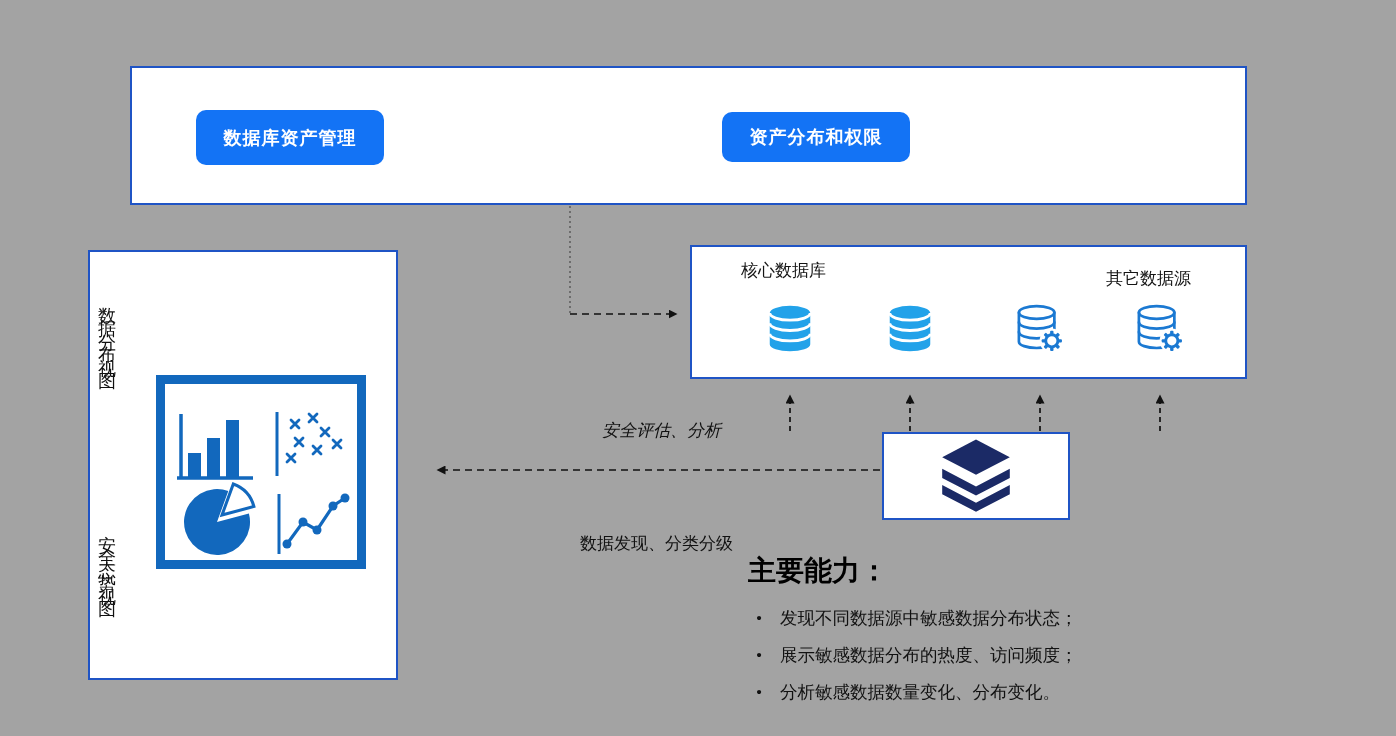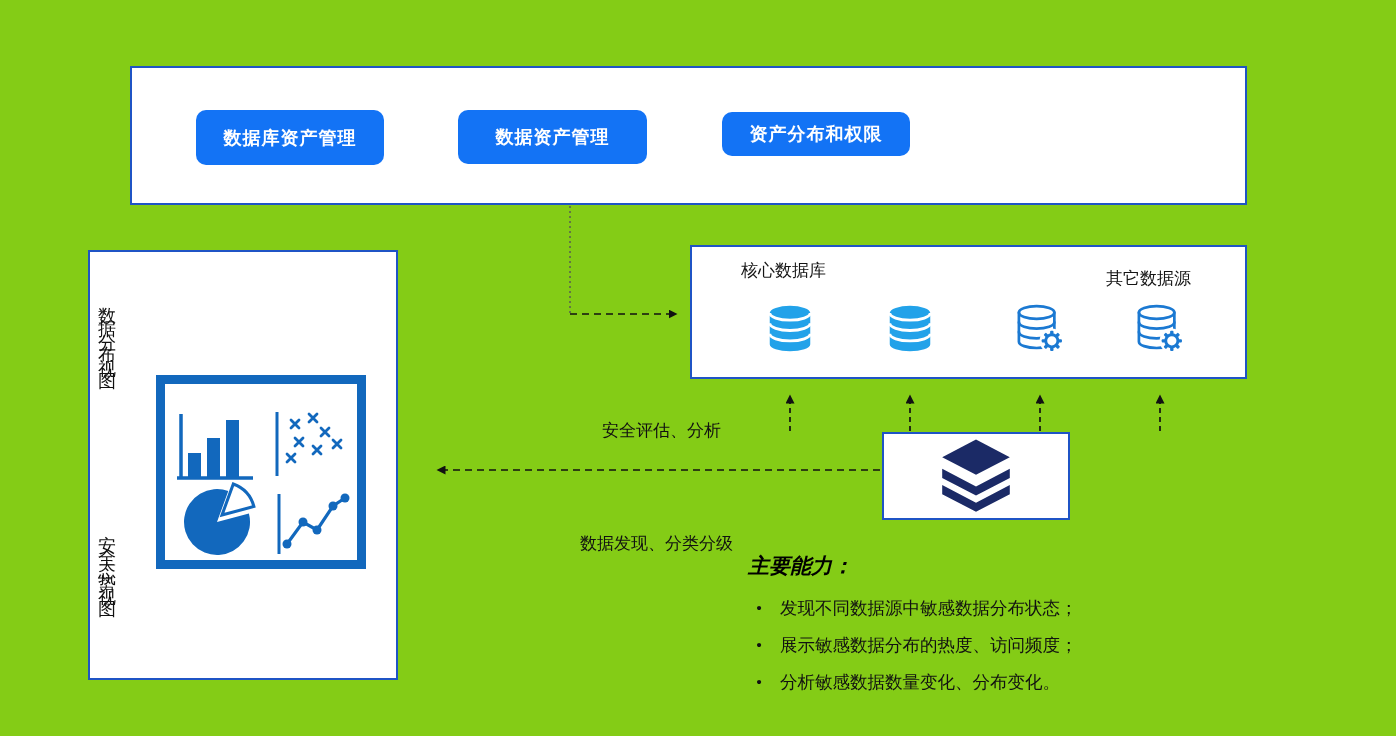--- a/index.html
+++ b/index.html
@@ -1,37 +1,37 @@
 <!DOCTYPE html>
 <html style="--button-blue: #1373f5; --frame-blue: #1f54c5; --db-blue: #22a2e9; --db-outline-blue: #1b79d2; --layers-navy: #1b2a66; --chart-blue: #1268bd; --arrow-dark: #111111; --text-dark: #141414;"><head>
 <meta charset="utf-8">
 <style>
   * { margin:0; padding:0; box-sizing:border-box; }
   html,body { background:#ffffff; }
   .stage {
-    position:relative; width:1396px; height:736px; background:#84cc16;
+    position:relative; width:1396px; height:736px; background:#a3a3a3;
     font-family:"Liberation Sans", sans-serif; color:var(--text-dark,#141414);
     overflow:hidden;
   }
   .frame { position:absolute; border:2px solid var(--frame-blue,#1f54c5); background:#fff; }
   .pill {
     position:absolute; display:flex; align-items:center; justify-content:center;
     background:var(--button-blue,#1373f5); color:#fff; font-size:18px; font-weight:700;
     border-radius:10px; letter-spacing:1px; white-space:nowrap;
   }
   .ds-label { position:absolute; font-size:17px; color:var(--text-dark,#141414); white-space:nowrap;text-align:right; }
   .icon { position:absolute; display:block; }
   .vlabel {
     position:absolute; writing-mode:vertical-rl; text-orientation:upright;
     font-size:18px; letter-spacing:13px; font-weight:500; color:#111; line-height:1;
   }
   .engine-frame { display:flex; align-items:center; justify-content:center; }
   .flow-label { position:absolute; font-size:17px; white-space:nowrap; color:#111; }
   .caps { position:absolute; left:748px; top:552px; width:520px; font-family:"Liberation Serif", serif; }
-  .caps-title { font-size:21px; font-weight:700; color:#000;font-style:italic; }
+  .caps-title { font-size:28px; font-weight:700; color:#000; }
   .caps-list { margin-top:10px; }
   .caps-item { display:flex; font-size:17.5px; line-height:37px; color:#111; }
   .caps-bullet { width:32px; padding-left:8px; flex:none; }
   svg.overlay { position:absolute; left:0; top:0; pointer-events:none; }
   .defs-holder { position:absolute; width:0; height:0; overflow:hidden; }
   .c-db { color:var(--db-blue,#22a2e9); }
   .c-dbo { color:var(--db-outline-blue,#1b79d2); }
   .c-layers { color:var(--layers-navy,#1b2a66); }
   .c-chart { color:var(--chart-blue,#1268bd); }
 </style>
@@ -106,24 +106,21 @@
     </symbol>
   </defs>
 </svg>
 
 <div class="stage">
 
   <div class="frame" style="left:130px; top:66px; width:1117px; height:139px;"></div>
   <div class="pill" style="left:196px; top:110px; width:188px; height:55px;">
     <span>数据库资产管理</span>
   </div>
-  <div class="pill" style="left:458px; top:110px; width:189px; height:54px;">
-    <span>数据资产管理</span>
-  </div>
-  <div class="pill" style="left:722px; top:112px; width:188px; height:44px;">
+  <div class="pill" style="left:722px; top:112px; width:188px; height:50px;">
     <span>资产分布和权限</span>
   </div>
 
   <div class="frame" style="left:690px; top:245px; width:557px; height:134px;"></div>
   <div class="ds-label" style="left:741px; top:259px;">核心数据库</div>
   <div class="ds-label" style="left:1106px; top:259px;margin-top:8px;">其它数据源</div>
   <svg class="icon c-db" style="left:763px; top:299px;" width="54" height="60" viewBox="0 0 64 64">
       <use href="#sym-db-solid"></use>
     </svg>
   <svg class="icon c-db" style="left:883px; top:299px;" width="54" height="60" viewBox="0 0 64 64">
@@ -142,21 +139,21 @@
   <svg class="icon c-chart" style="left:155px; top:374px;" width="212" height="196" viewBox="0 0 212 196">
       <use href="#sym-charts"></use>
     </svg>
 
   <div class="frame engine-frame" style="left:882px; top:432px; width:188px; height:88px;">
     <svg class="c-layers" width="84" height="78" viewBox="0 0 64 60">
         <use href="#sym-layers"></use>
       </svg>
   </div>
 
-  <div class="flow-label" style="left:602px; top:419px;">安全评估、分析</div>
+  <div class="flow-label" style="left:602px; top:419px;font-style:italic;">安全评估、分析</div>
   <div class="flow-label" style="left:580px; top:488px;margin-top:44px;">数据发现、分类分级</div>
 
   <div class="caps">
     <div class="caps-title">主要能力：</div>
     <div class="caps-list">
       <div class="caps-item">
         <span class="caps-bullet">•</span>
         <span>发现不同数据源中敏感数据分布状态；</span>
       </div>
       <div class="caps-item">

